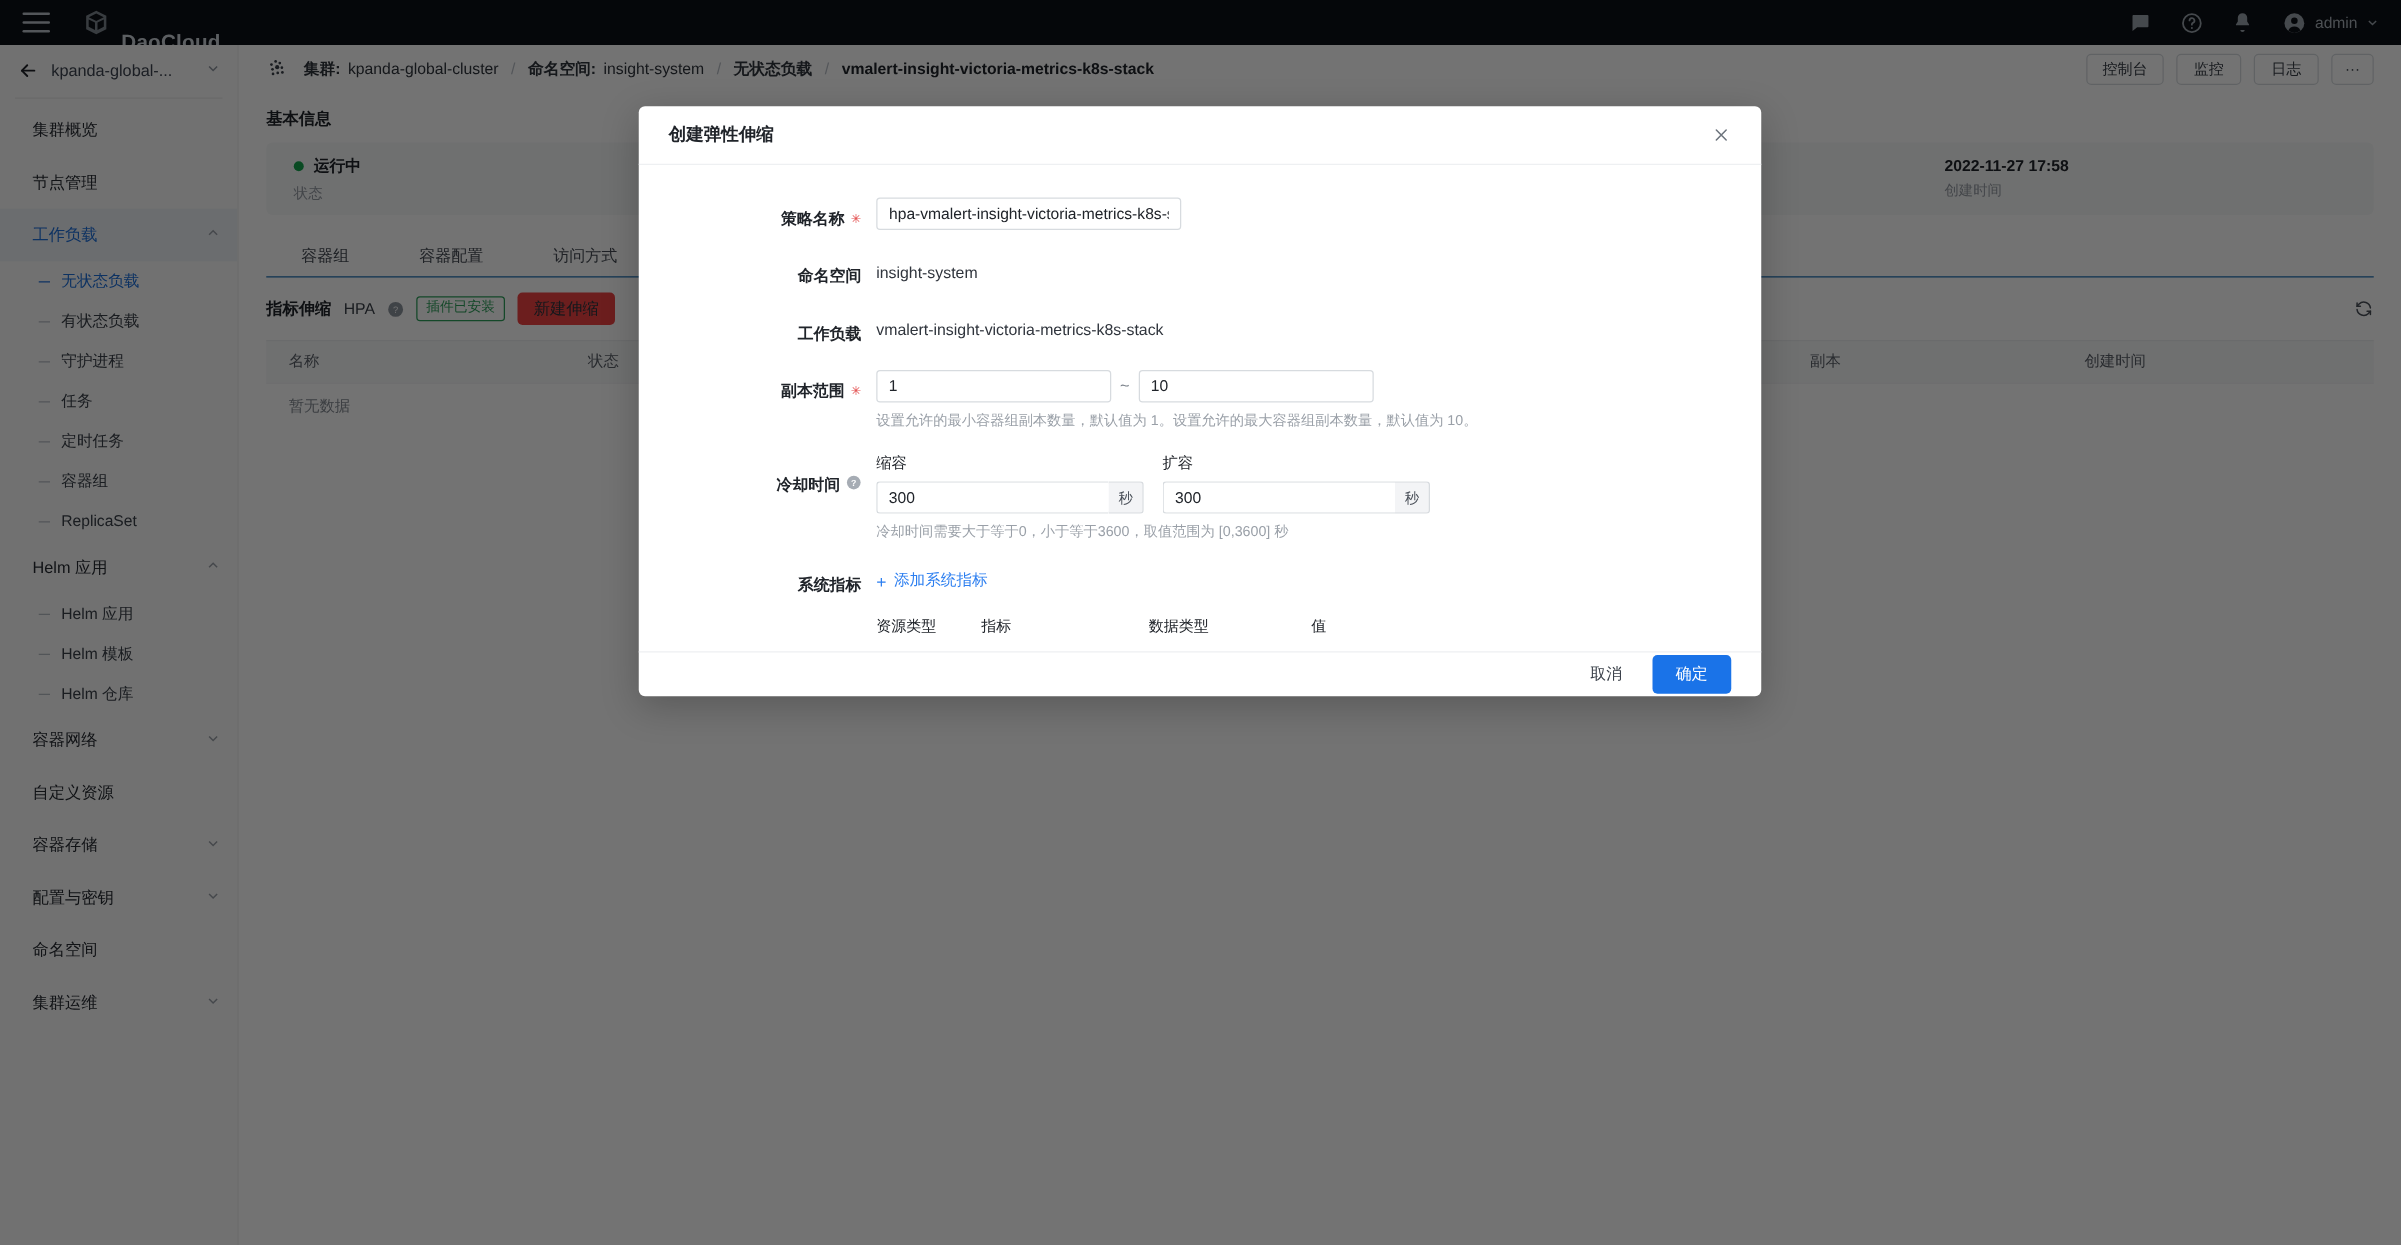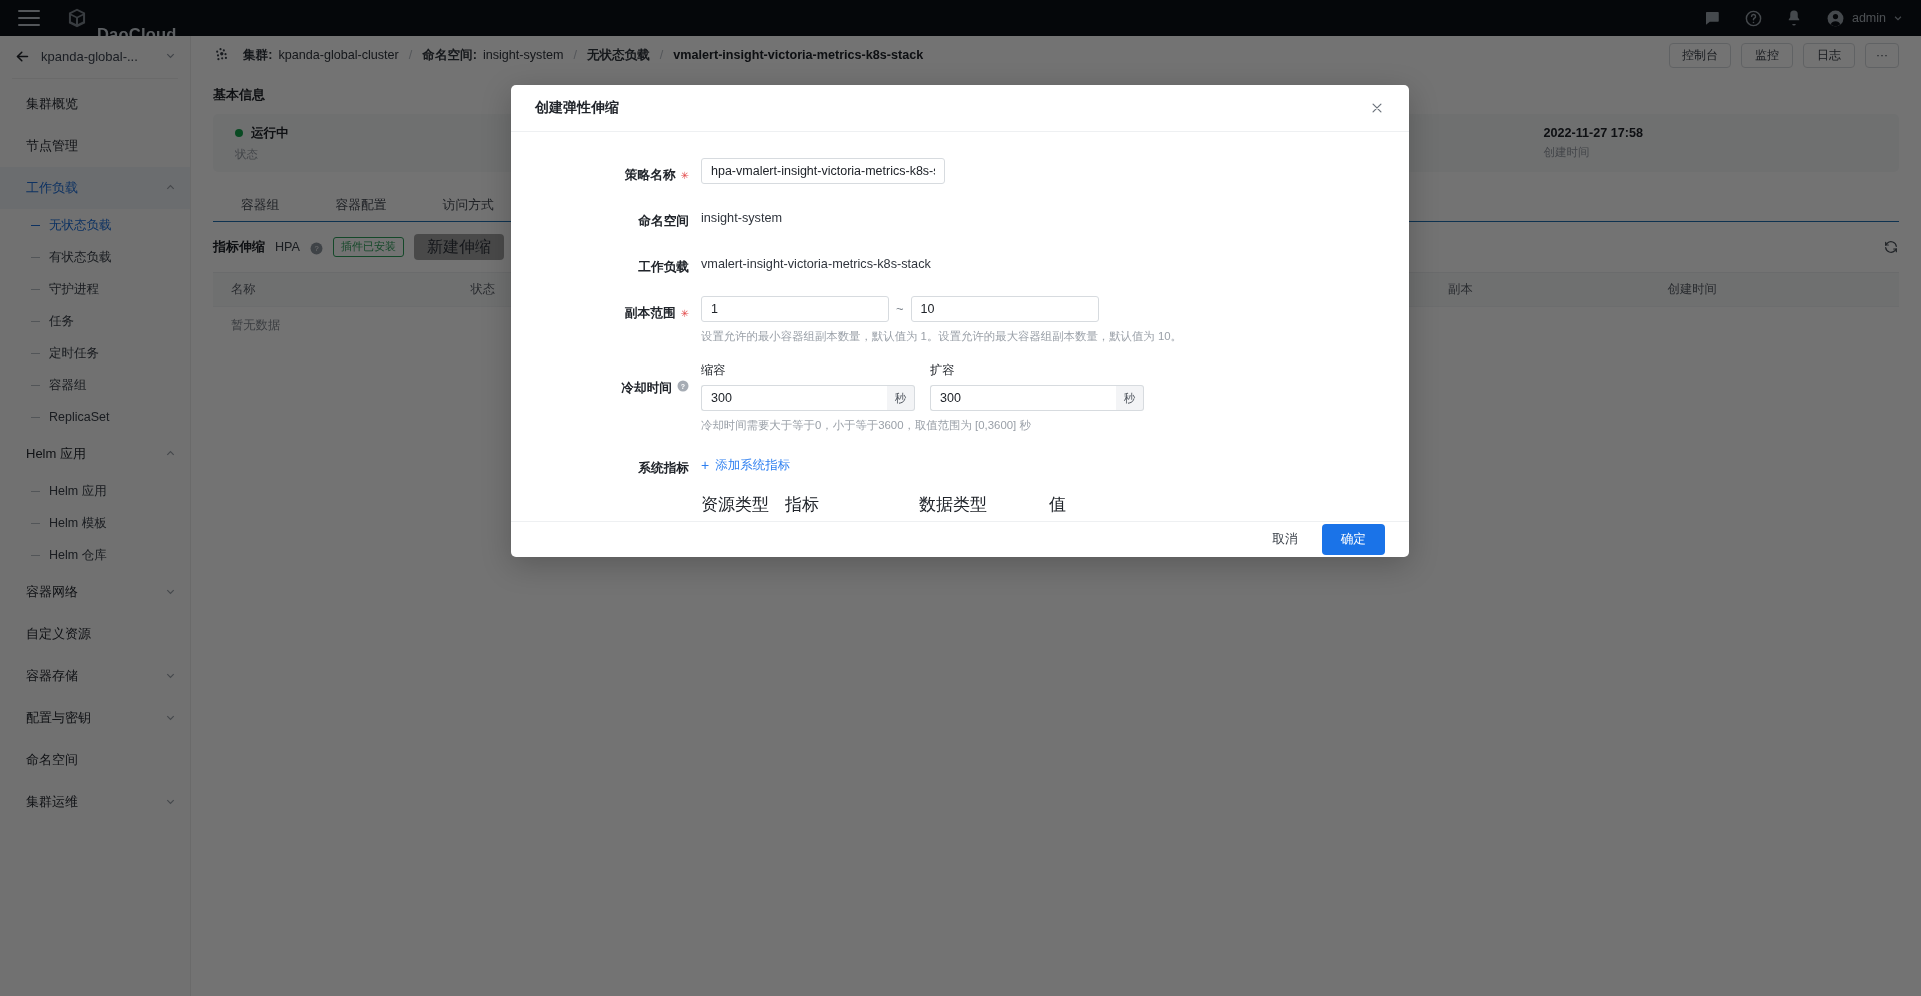--- a/index.html
+++ b/index.html
@@ -74,36 +74,36 @@
 
   .sect-title { font-size: 13px; font-weight: bold; color: #20242a; padding: 12px 0 10px 22px; }
   .info-card {
     margin: 0 22px; height: 58px; background: #f7f8f9; border-radius: 5px;
     display: flex; align-items: center; position: relative;
   }
   .info-cell { padding-left: 22px; }
   .info-v { font-size: 12.6px; color: #20242a; display: flex; align-items: center; gap: 8px; font-weight: 600; }
   .info-dot { width: 8px; height: 8px; border-radius: 50%; background: #14a44d; display: inline-block; }
   .info-k { font-size: 11.5px; color: #959ba3; margin-top: 5px; }
-  .info-cell.right { position: absolute; right: 256px; text-align: left; }
+  .info-cell.right { position: absolute; right: 244px; text-align: left; }
 
   .tabs { margin: 18px 22px 0 22px; border-bottom: 1px solid #1f6fb2; height: 32px; display: flex; gap: 0; }
   .tab { padding: 0 28px; font-size: 12.8px; color: #454b54; display: flex; align-items: center; cursor: pointer; }
 
   .panel-head { display: flex; align-items: center; gap: 10px; padding: 12px 22px 12px 22px; }
   .ph-title { font-size: 13px; font-weight: bold; color: #20242a; }
   .ph-sub { font-size: 12.6px; color: #3a4049; }
   .q-icon { width: 13px; height: 13px; color: #8d949e; }
   .badge-green {
     border: 1px solid #2e9f5b; color: #2e9f5b; font-size: 11px; border-radius: 3px;
     padding: 2px 7px; line-height: 1.2; font-family: Liberation Serif, serif;
   }
   .plain-btn {
-    height: 26px; padding: 0 13px; border-radius: 4px; background: #a3a3a3; color: #30353d;
-    font-size: 16px; display: flex; align-items: center; cursor: pointer;
+    height: 26px; padding: 0 13px; border-radius: 4px; background: #ef4444; color: #30353d;
+    font-size: 13px; display: flex; align-items: center; cursor: pointer;
   }
   .ph-refresh { margin-left: auto; width: 16px; height: 16px; color: #4a5059; cursor: pointer; }
 
   .table { margin: 0 22px; }
   .thead { height: 34px; background: #f7f8f9; display: flex; align-items: center; border-top: 1px solid #eceef0; }
   .th { font-size: 12.3px; color: #5a6068; padding-left: 18px; }
   .tbody-row { height: 38px; display: flex; align-items: center; border-top: 1px solid #f0f1f3; }
   .td { font-size: 12.3px; color: #858b93; padding-left: 18px; }
 
   
@@ -152,21 +152,21 @@
   .tilde { color: #7c838c; font-size: 13px; padding: 0 7px; line-height: 26px; }
   .sublabel { font-size: 12.3px; color: #20242a; margin-bottom: 6px; }
   .unit-box {
     width: 28px; height: 26px; background: #f3f4f6; border: 1px solid #d7dbdf; border-left: none;
     border-radius: 0 3px 3px 0; font-size: 11.5px; color: #4a5059;
     display: flex; align-items: center; justify-content: center;
   }
   .inp-with-unit { border-radius: 3px 0 0 3px; border-right: none; }
   .link-add { color: #2d7ff0; font-size: 12.5px; display: inline-flex; align-items: center; gap: 6px; cursor: pointer; }
   .link-plus { font-size: 14px; line-height: 1; }
-  .colhead { font-size: 17px; color: #20242a; margin-bottom: 6px; }
+  .colhead { font-size: 12px; color: #20242a; margin-bottom: 6px; }
 </style>
 </head>
 <body>
 
 <div id="app">
 
   <div class="page">
 
     <div class="topbar">
       <div class="hamburger">

